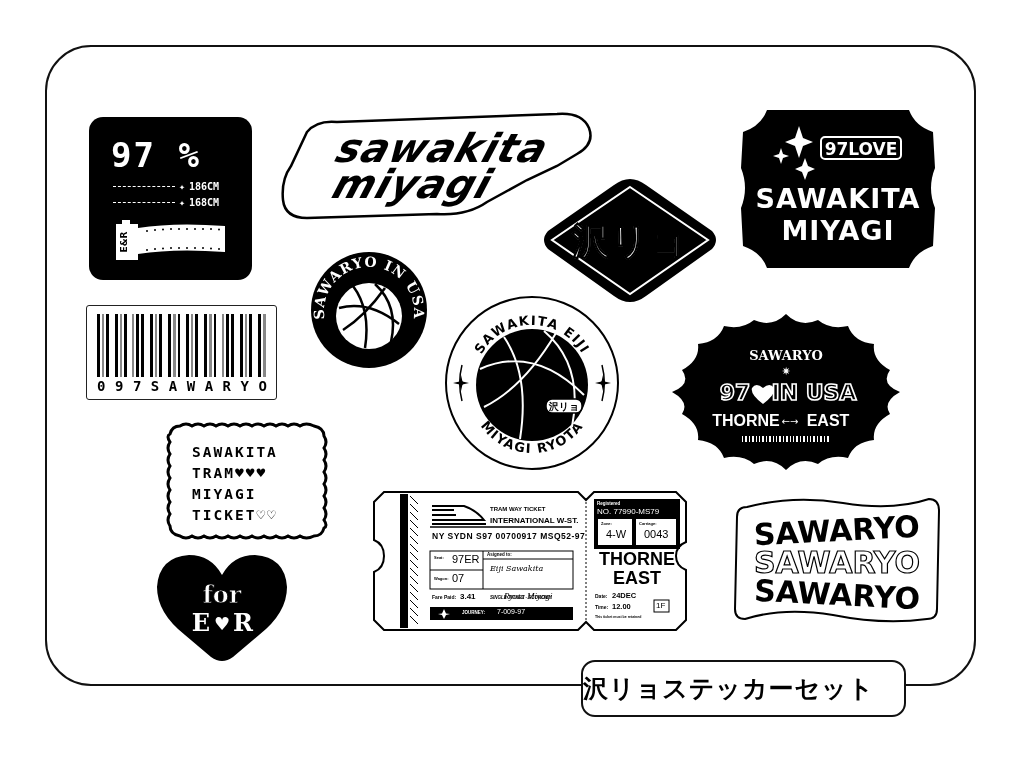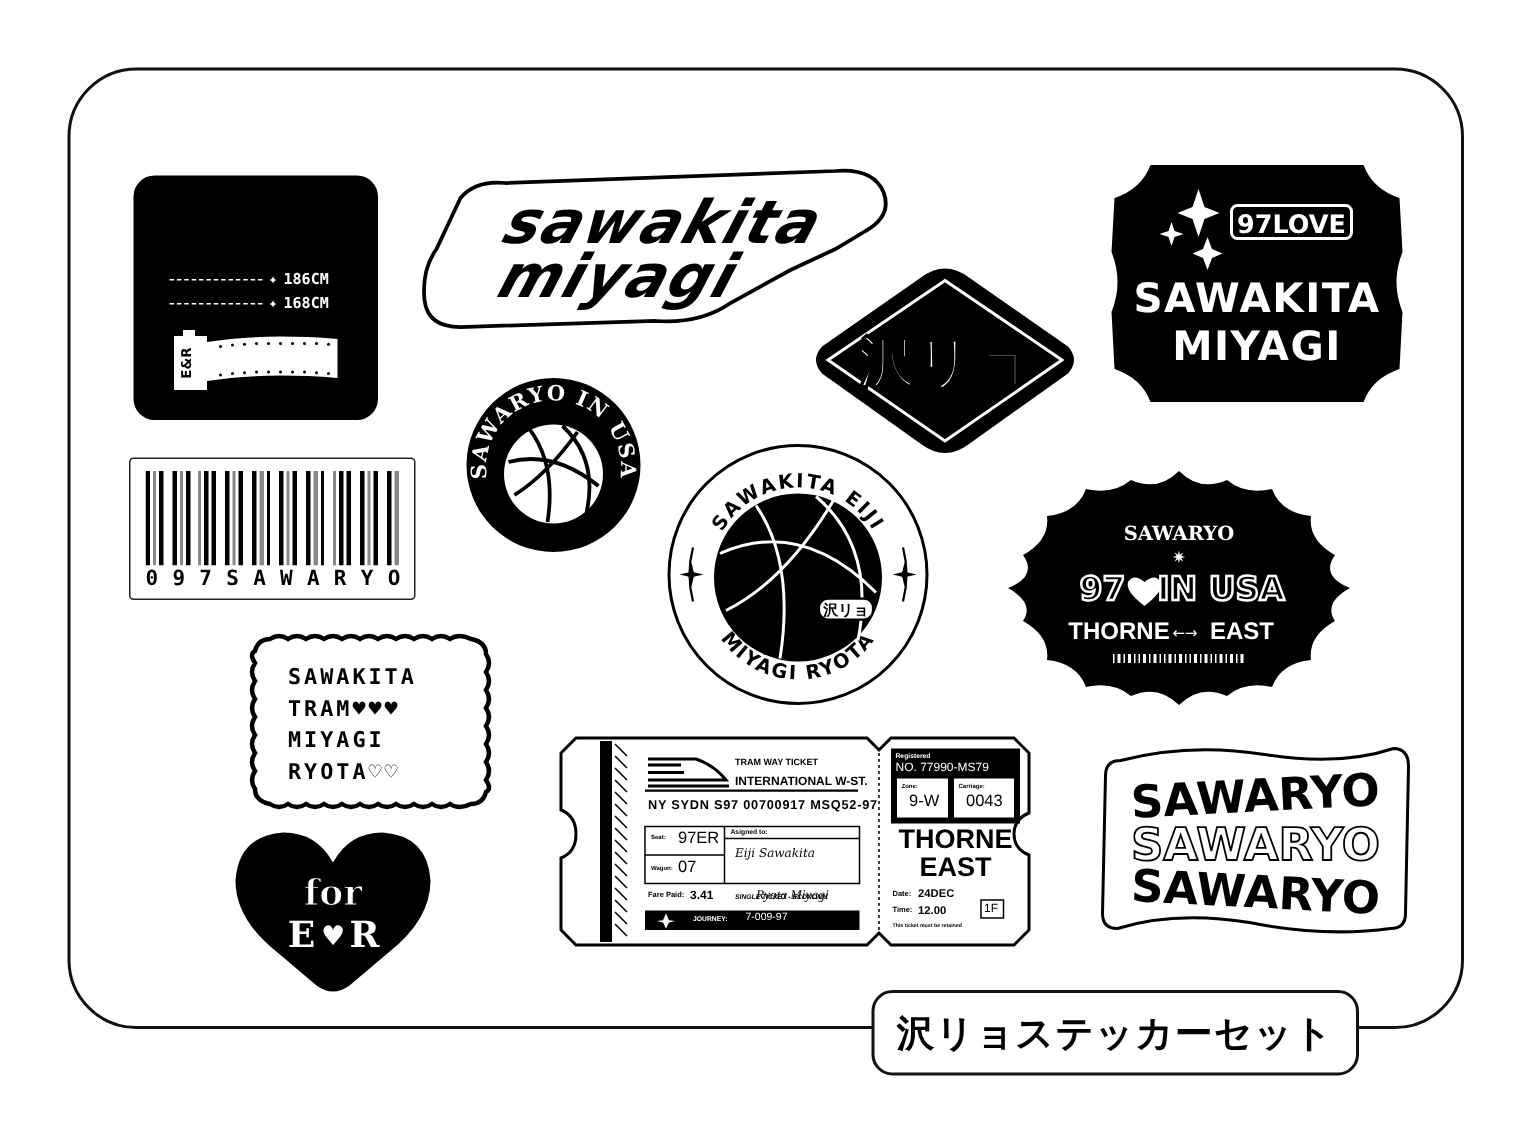--- a/index.html
+++ b/index.html
@@ -1,19 +1,19 @@
 <!DOCTYPE html>
 <html><head>
 <meta charset="utf-8">
 <style>
   html,body{margin:0;padding:0;background:#fff;}
   body{width:1024px;height:763px;position:relative;overflow:hidden;font-family:"DejaVu Sans",sans-serif;color:#000;}
   .abs{position:absolute;}
   .frame{position:absolute;left:45px;top:45px;width:931px;height:641px;border:2px solid #111;border-radius:46px;box-sizing:border-box;background:#fff;}
-  .title-tab{position:absolute;left:581px;top:660px;width:325px;height:57px;border:2.5px solid #111;border-radius:14px;background:#fff;box-sizing:border-box;display:flex;align-items:center;justify-content:center;font-weight:bold;font-size:25px;letter-spacing:1px;font-family:"DejaVu Sans",sans-serif;}
+  .title-tab{position:absolute;left:581px;top:660px;width:325px;height:57px;border:2.5px solid #111;border-radius:14px;background:#fff;box-sizing:border-box;display:flex;align-items:center;justify-content:flex-start;font-weight:bold;font-size:25px;letter-spacing:1px;font-family:"DejaVu Sans",sans-serif;}
   
   .s-97{left:89px;top:117px;width:163px;height:163px;background:#000;border-radius:14px;color:#fff;}
   .s-97 .pct{position:absolute;left:22px;top:18px;font-size:34px;font-weight:bold;font-family:"DejaVu Sans Mono",monospace;letter-spacing:2px;}
   .s-97 .line{position:absolute;left:24px;font-size:10px;font-weight:bold;font-family:"DejaVu Sans Mono",monospace;display:flex;align-items:center;gap:4px;}
   .s-97 .dash{display:inline-block;width:62px;border-top:1.5px dashed #fff;}
   .film{position:absolute;left:26px;top:103px;}
   
   .s-saw{left:277px;top:110px;width:320px;height:115px;}
   
   .s-bar{left:86px;top:305px;width:191px;height:95px;border:1.5px solid #222;border-radius:3px;box-sizing:border-box;background:#fff;}
@@ -34,20 +34,21 @@
   .s-sawaryo{left:733px;top:493px;width:208px;height:132px;}
   .s-circ1{left:309px;top:250px;width:120px;height:120px;}
   .s-circ2{left:444px;top:295px;width:176px;height:176px;}
 </style>
 </head>
 <body>
 
 <div class="frame"></div>
 
 <div class="abs s-97">
+  <div class="pct">97 %</div>
   <div class="line" style="top:64px">
     <span class="dash"></span>
       <span>✦</span>
       <span>186CM</span>
   </div>
   <div class="line" style="top:80px">
     <span class="dash"></span>
       <span>✦</span>
       <span>168CM</span>
   </div>
@@ -227,21 +228,21 @@
 </svg>
 
 <div class="abs s-pix">
   <svg width="162" height="118" viewBox="0 0 162 118" style="position:absolute;left:0;top:0">
     <path d="M14 4 Q20 0 26 4 Q32 0 38 4 Q44 0 50 4 Q56 0 62 4 Q68 0 74 4 Q80 0 86 4 Q92 0 98 4 Q104 0 110 4 Q116 0 122 4 Q128 0 134 4 Q140 0 148 4 Q158 6 158 14 Q162 20 158 26 Q162 32 158 38 Q162 44 158 50 Q162 56 158 62 Q162 68 158 74 Q162 80 158 86 Q162 92 158 98 Q162 104 158 106 Q156 114 148 114 Q140 118 134 114 Q128 118 122 114 Q116 118 110 114 Q104 118 98 114 Q92 118 86 114 Q80 118 74 114 Q68 118 62 114 Q56 118 50 114 Q44 118 38 114 Q32 118 26 114 Q20 118 14 114 Q4 112 4 104 Q0 98 4 92 Q0 86 4 80 Q0 74 4 68 Q0 62 4 56 Q0 50 4 44 Q0 38 4 32 Q0 26 4 20 Q0 14 4 12 Q6 4 14 4 Z" fill="#fff" stroke="#000" stroke-width="3"></path>
   </svg>
   <div class="pix-text">
     <div>SAWAKITA</div>
     <div><span>TRAM</span><span>♥♥♥</span></div>
     <div>MIYAGI</div>
-    <div><span>RYOTA</span><span style="font-weight:normal">♡♡</span></div>
+    <div><span>TICKET</span><span style="font-weight:normal">♡♡</span></div>
   </div>
 </div>
 
 <svg class="abs s-heart" viewBox="0 0 135 112">
   <path d="M67 22 Q56 2 34 2 Q4 4 2 34 Q2 60 30 82 L56 104 Q67 112 78 104 L104 82 Q132 60 132 34 Q130 4 100 2 Q78 2 67 22 Z" fill="#000"></path>
   <text x="67" y="50" text-anchor="middle" font-size="24" font-weight="bold" fill="#fff" stroke="#000" stroke-width="0.8" font-family="DejaVu Serif, serif">for</text>
   <text x="46" y="78" text-anchor="middle" font-size="24" font-weight="bold" fill="#fff" font-family="DejaVu Serif, serif">E</text>
   <text x="67" y="77" text-anchor="middle" font-size="18" fill="#fff">♥</text>
   <text x="88" y="78" text-anchor="middle" font-size="24" font-weight="bold" fill="#fff" font-family="DejaVu Serif, serif">R</text>
 </svg>
@@ -283,21 +284,21 @@
   <div class="t-text" style="left:118px;top:74px;font-size:8px;font-style:italic;font-family:'DejaVu Serif',serif">Eiji Sawakita</div>
   <div class="t-text" style="left:132px;top:101px;font-size:9px;font-style:italic;font-family:Liberation Serif, serif">Ryota Miyagi</div>
   <div class="t-text" style="left:60px;top:104px;font-size:5px;font-weight:bold">Fare Paid:</div>
   <div class="t-text" style="left:88px;top:102px;font-size:8px;font-weight:bold">3.41</div>
   <div class="t-text" style="left:118px;top:105px;font-size:4.5px;font-weight:bold;font-style:italic">SINGLE TICKET - ECONOMY</div>
   <div class="t-text" style="left:90px;top:120px;font-size:4.5px;font-weight:bold;color:#fff">JOURNEY:</div>
   <div class="t-text" style="left:125px;top:118px;font-size:7px;color:#fff;font-family:'Liberation Sans',sans-serif">7-009-97</div>
   <div class="t-text" style="left:225px;top:11px;font-size:4.5px;font-weight:bold;color:#fff">Registered</div>
   <div class="t-text" style="left:225px;top:17px;font-size:8px;color:#fff">NO. 77990-MS79</div>
   <div class="t-text" style="left:229px;top:31px;font-size:4px;font-weight:bold">Zone:</div>
-  <div class="t-text" style="left:234px;top:38px;font-size:11px;font-family:'Liberation Sans',sans-serif">9-W</div>
+  <div class="t-text" style="left:234px;top:38px;font-size:11px;font-family:'Liberation Sans',sans-serif">4-W</div>
   <div class="t-text" style="left:267px;top:31px;font-size:4px;font-weight:bold">Carriage:</div>
   <div class="t-text" style="left:272px;top:38px;font-size:11px;font-family:'Liberation Sans',sans-serif">0043</div>
   <div class="t-text" style="left:222px;top:60px;width:86px;text-align:center;font-size:18px;font-weight:bold;font-family:'Liberation Sans',sans-serif;line-height:19px">THORNE</div>
   <div class="t-text" style="left:222px;top:79px;width:86px;text-align:center;font-size:18px;font-weight:bold;font-family:'Liberation Sans',sans-serif;line-height:19px">EAST</div>
   <div class="t-text" style="left:223px;top:103px;font-size:5px;font-weight:bold">Date:</div>
   <div class="t-text" style="left:240px;top:101px;font-size:7.5px;font-weight:bold">24DEC</div>
   <div class="t-text" style="left:223px;top:114px;font-size:5px;font-weight:bold">Time:</div>
   <div class="t-text" style="left:240px;top:112px;font-size:7.5px;font-weight:bold">12.00</div>
   <div class="t-text" style="left:284px;top:111px;font-size:8px;font-family:'Liberation Sans',sans-serif">1F</div>
   <div class="t-text" style="left:223px;top:125px;font-size:3.5px;font-weight:bold">This ticket must be retained</div>

